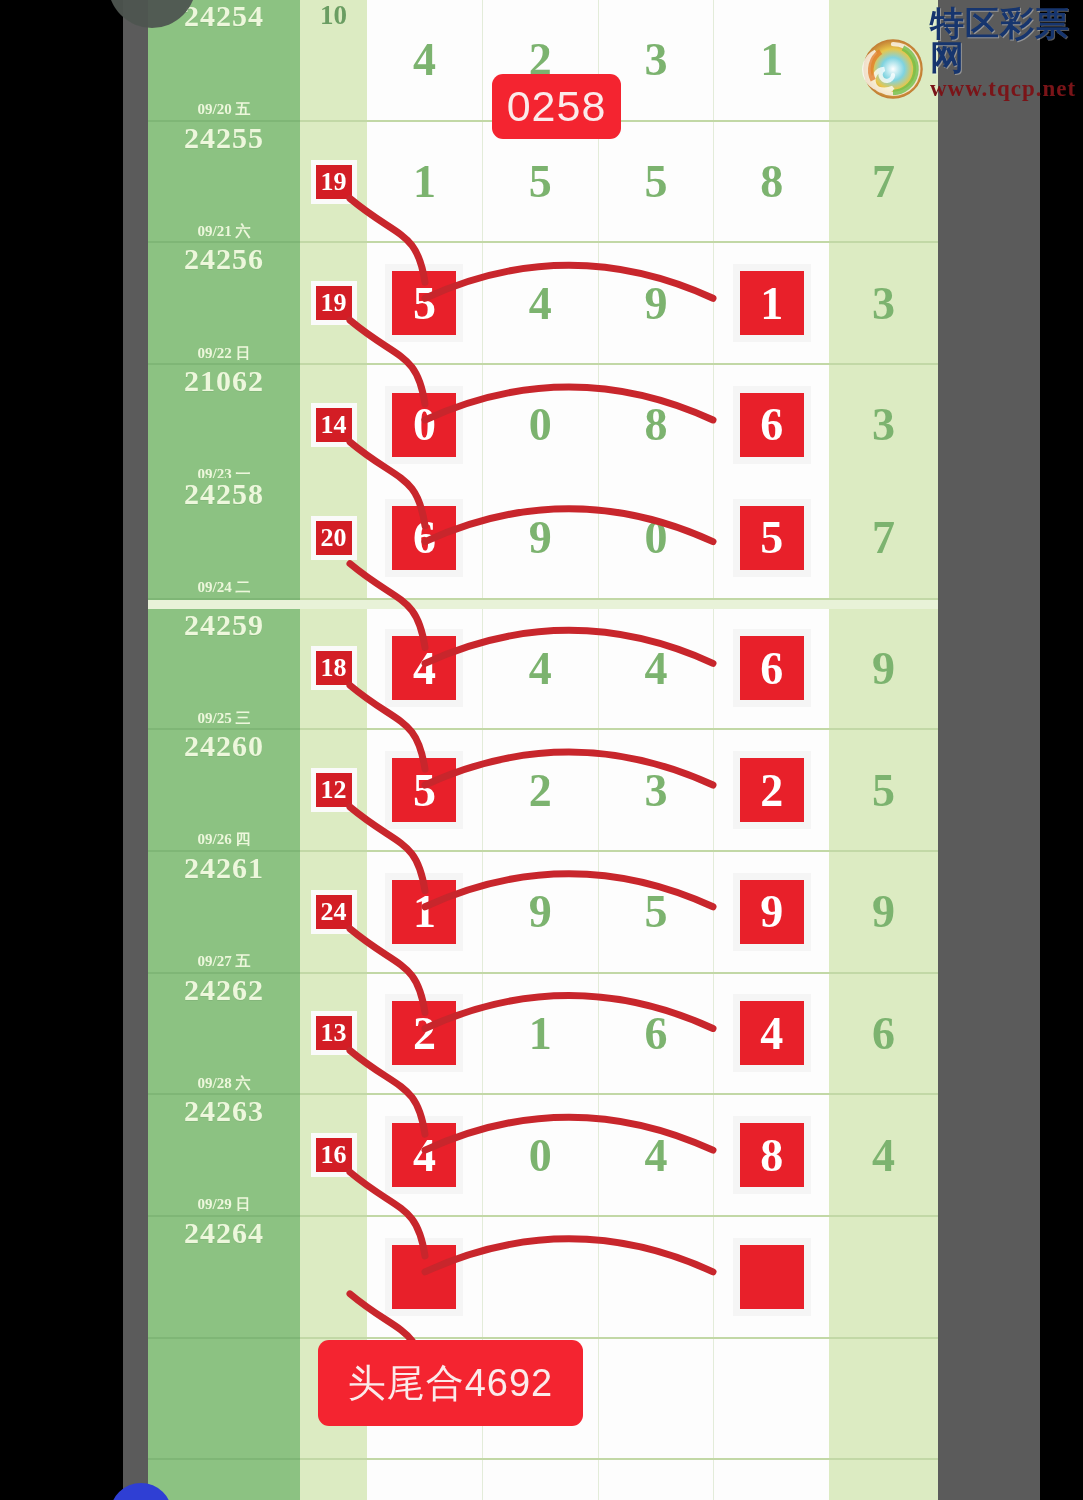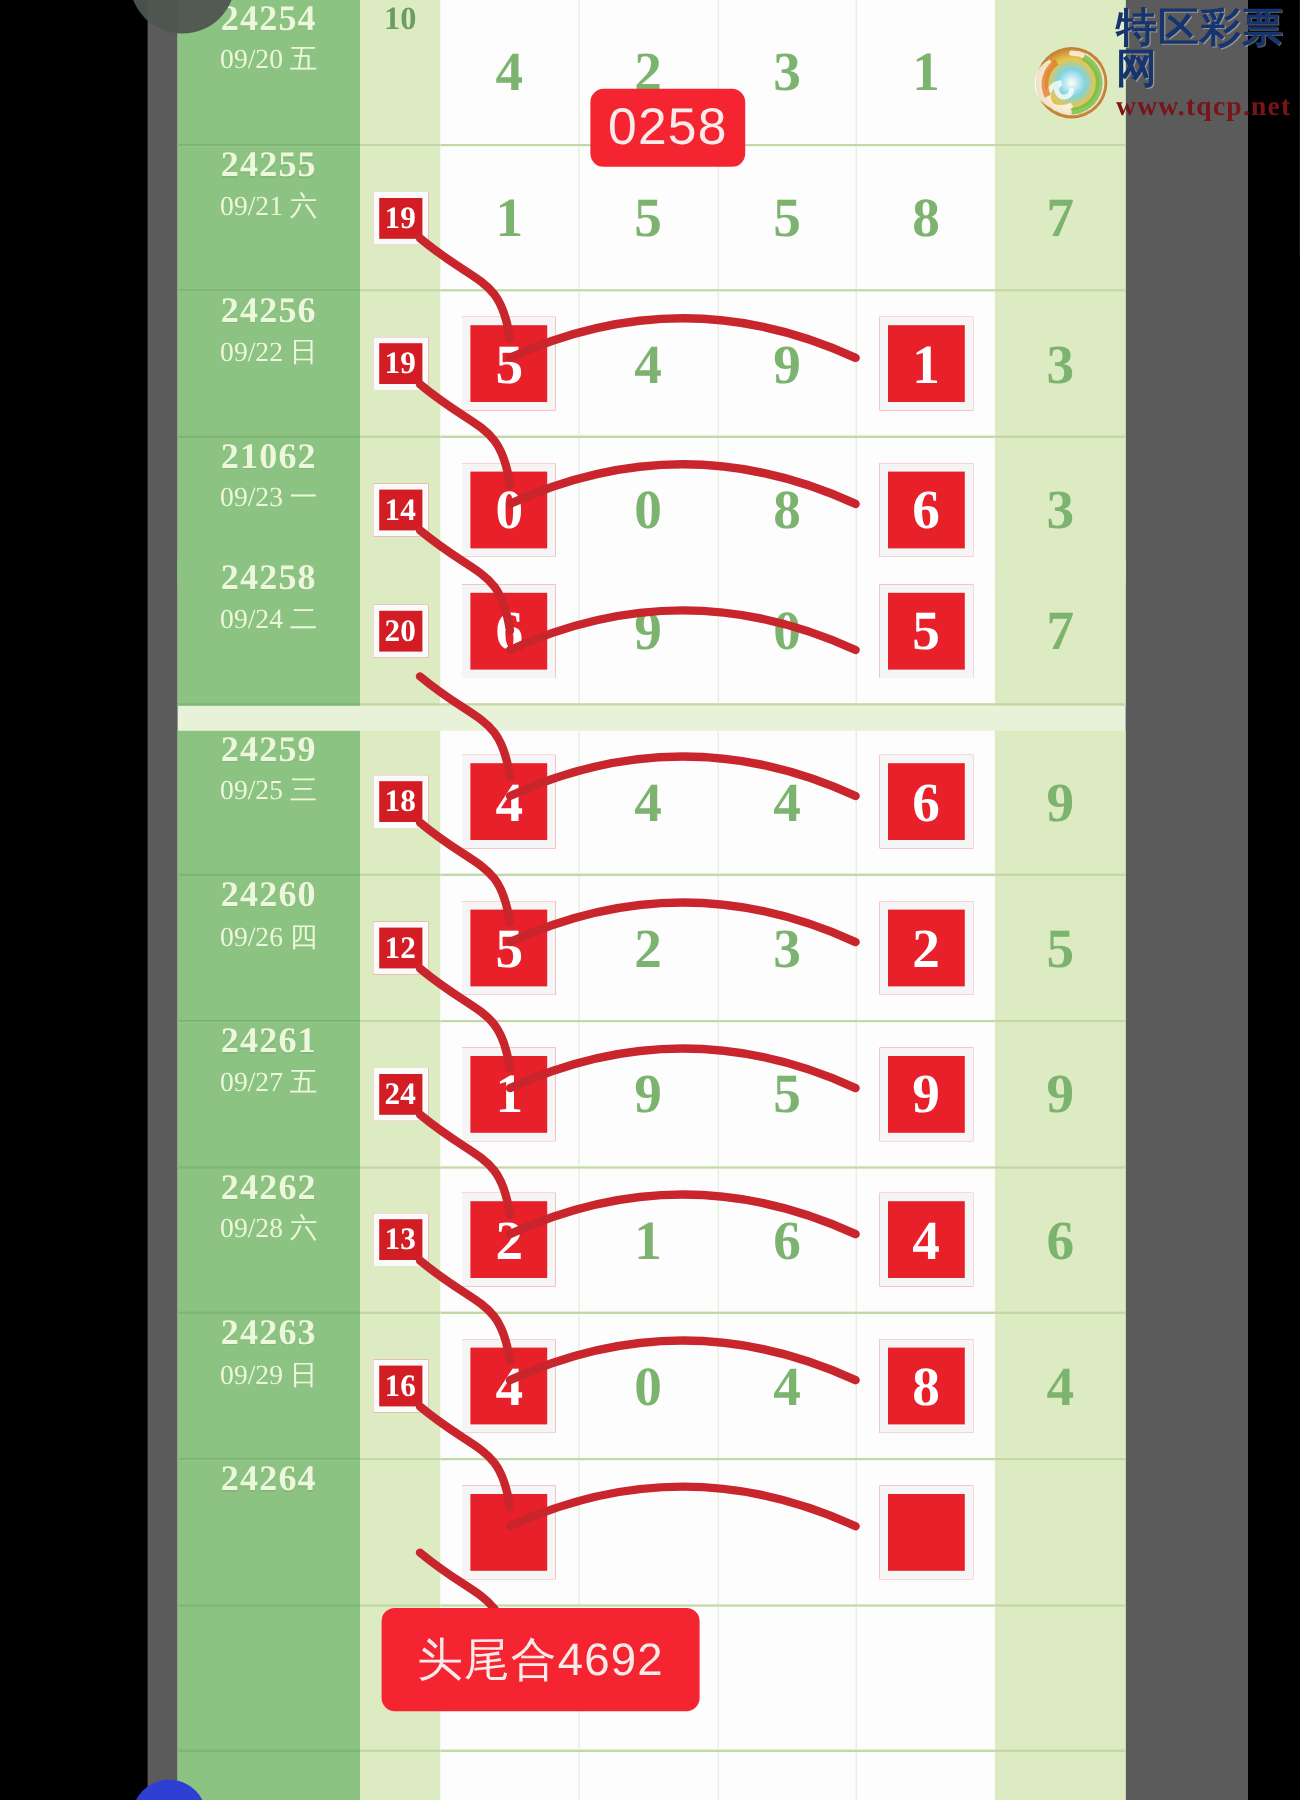--- a/index.html
+++ b/index.html
@@ -33,29 +33,29 @@
     position:absolute; left:148px; top:0; width:790px; height:1500px;
     background:#e8f2d8;
   }
   .row{
     position:absolute; left:0; width:790px; height:121.7px;
     display:flex;
   }
   .col-issue{
     width:152px; background:#8cc282; position:relative;
     border-bottom:2px solid #7fb676;
-    display:flex; flex-direction:column; align-items:center; justify-content:flex-start;
+    display:flex; flex-direction:column; align-items:center; justify-content:space-between;
     color:#edf7dc;
   }
   .col-issue .issue-no{
     font-size:30px; font-weight:700; letter-spacing:1px; line-height:1.08;
     text-shadow:0 1px 0 rgba(0,0,0,.06);
   }
   .col-issue .issue-date{
-    font-size:23px; font-weight:400; line-height:1.3; margin-top:3px;
+    font-size:15px; font-weight:700; line-height:1.3; margin-top:3px;
   }
   .col-sum{
     width:67px; background:#dcebc2; position:relative;
     border-bottom:2px solid #c2d8a6;
     display:flex; justify-content:center;
     color:#6a9d62; font-size:27px; font-weight:700;
   }
   .col-balls{
     width:462px; background:#fdfdfd; position:relative;
     border-bottom:2px solid #c2d8a6;
@@ -241,21 +241,21 @@
           </div>
           <div class="ball-cell hit">
             <div class="hit-box"></div>
             <span class="num">6</span>
           </div>
         </div>
         <div class="col-tail">
           <span>3</span>
         </div>
       </div>
-      <div class="row" style="top: 466px; border-radius: 29px;">
+      <div class="row" style="top: 478px; border-radius: 29px;">
         <div class="col-issue">
           <div class="issue-no">24258</div>
           <div class="issue-date">09/24 二</div>
         </div>
         <div class="col-sum">
           <div class="sum-badge">20</div>
         </div>
         <div class="col-balls">
           <div class="ball-cell hit">
             <div class="hit-box"></div>

